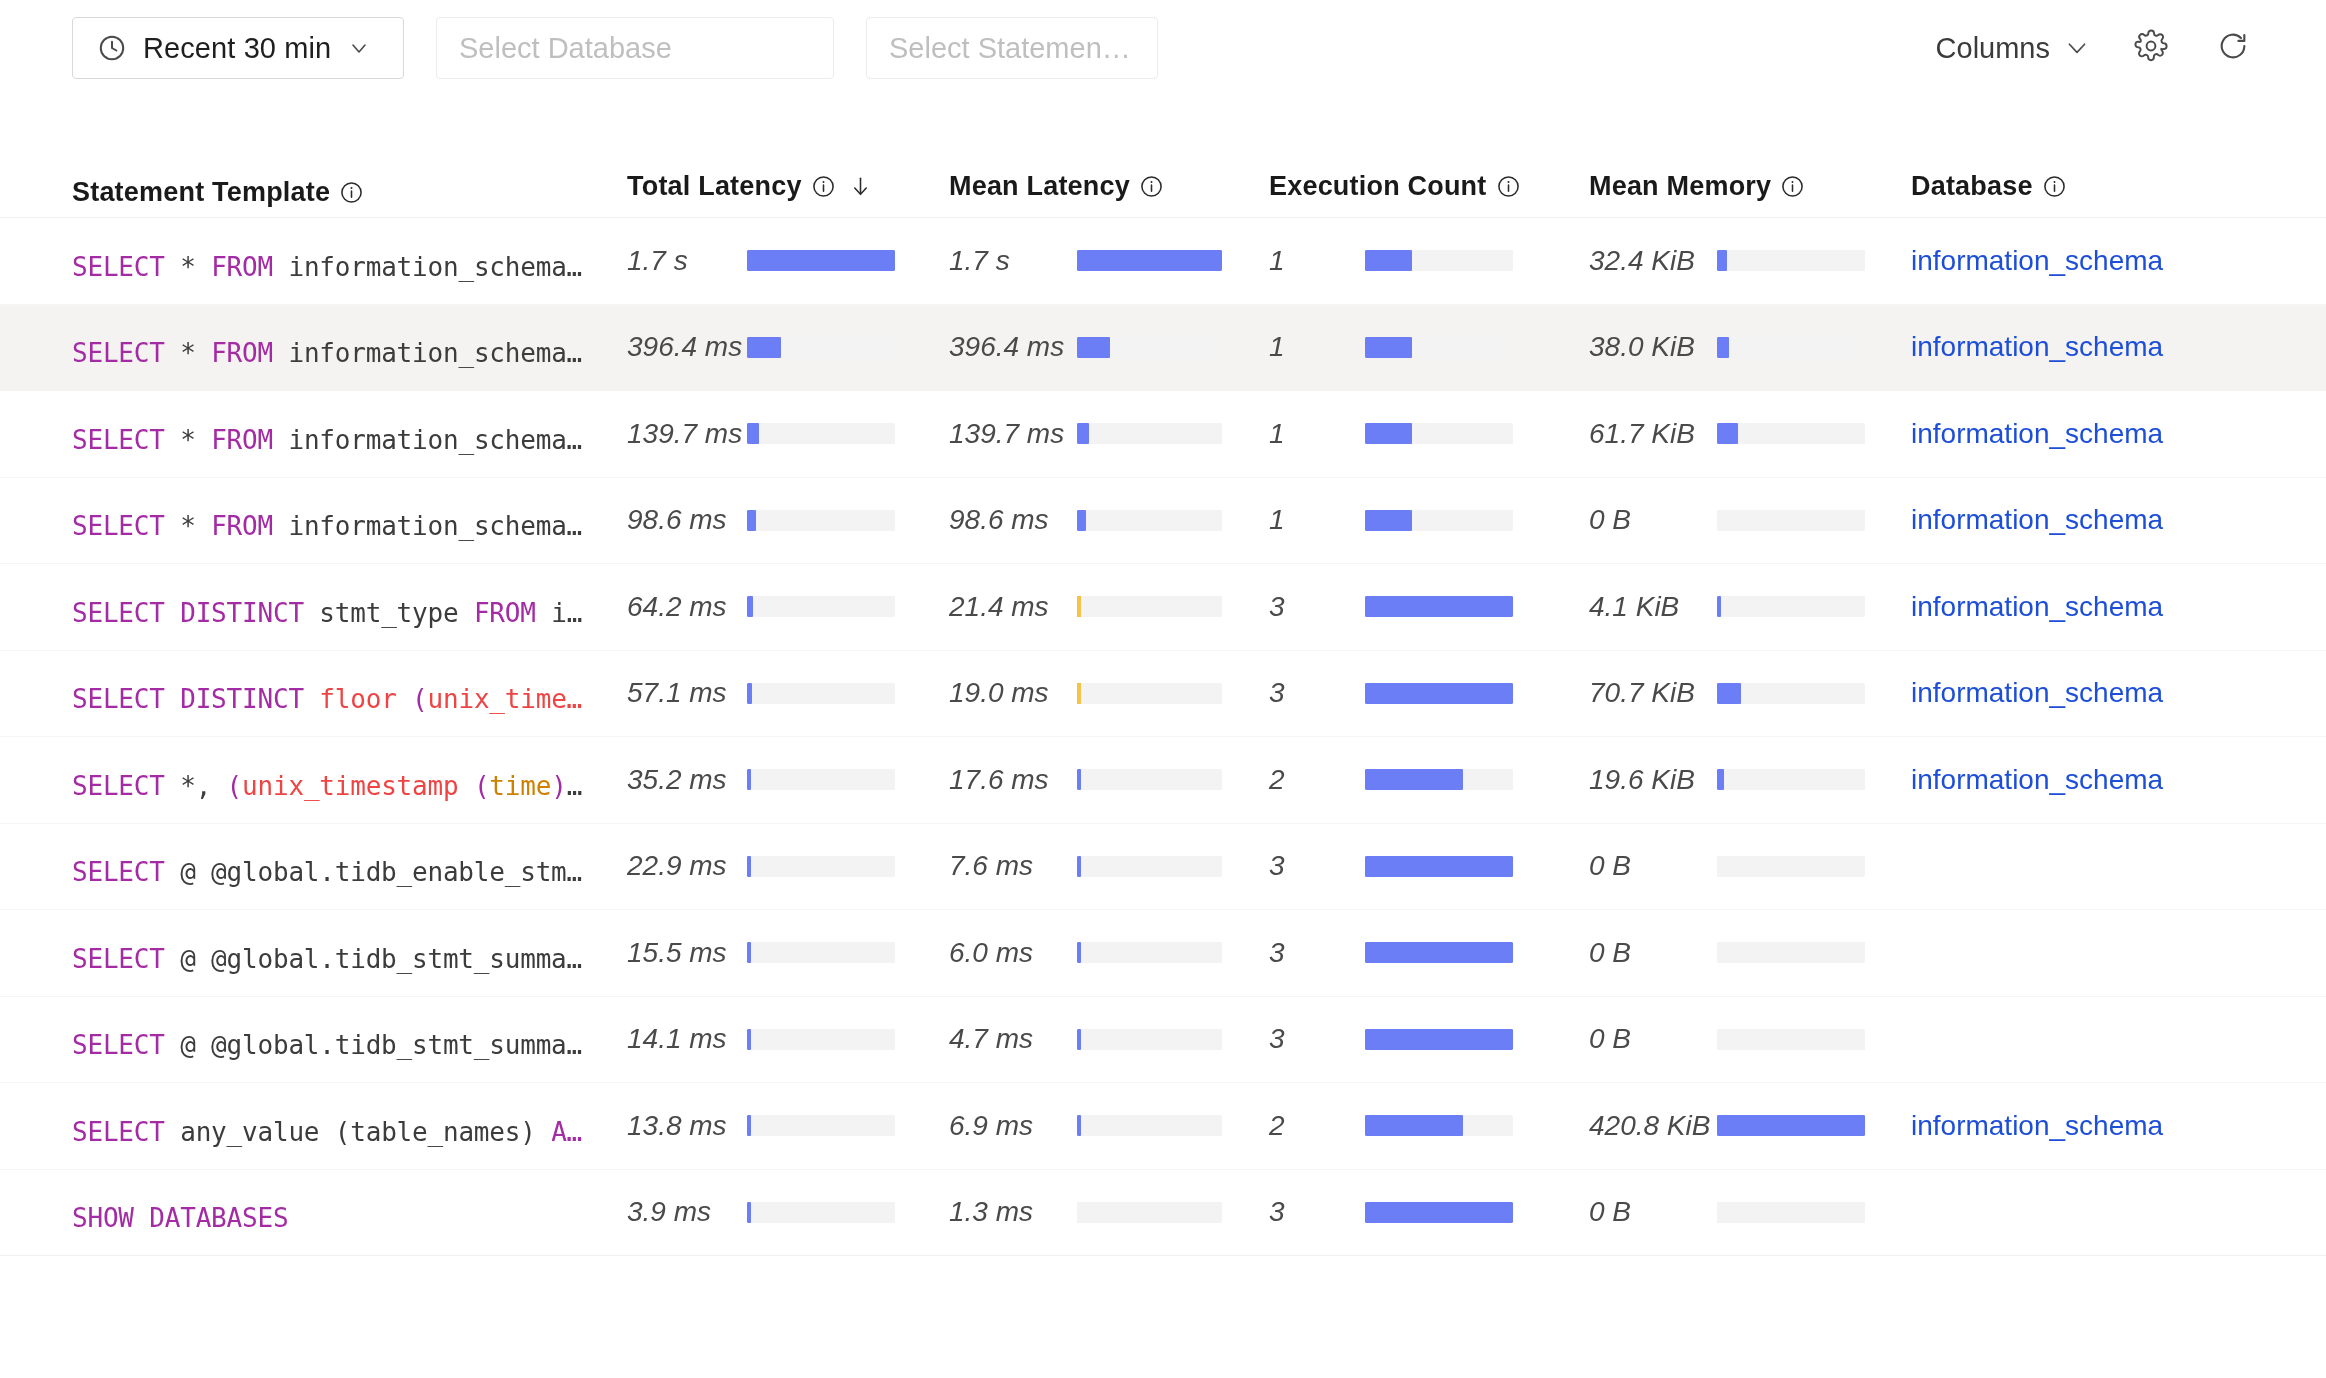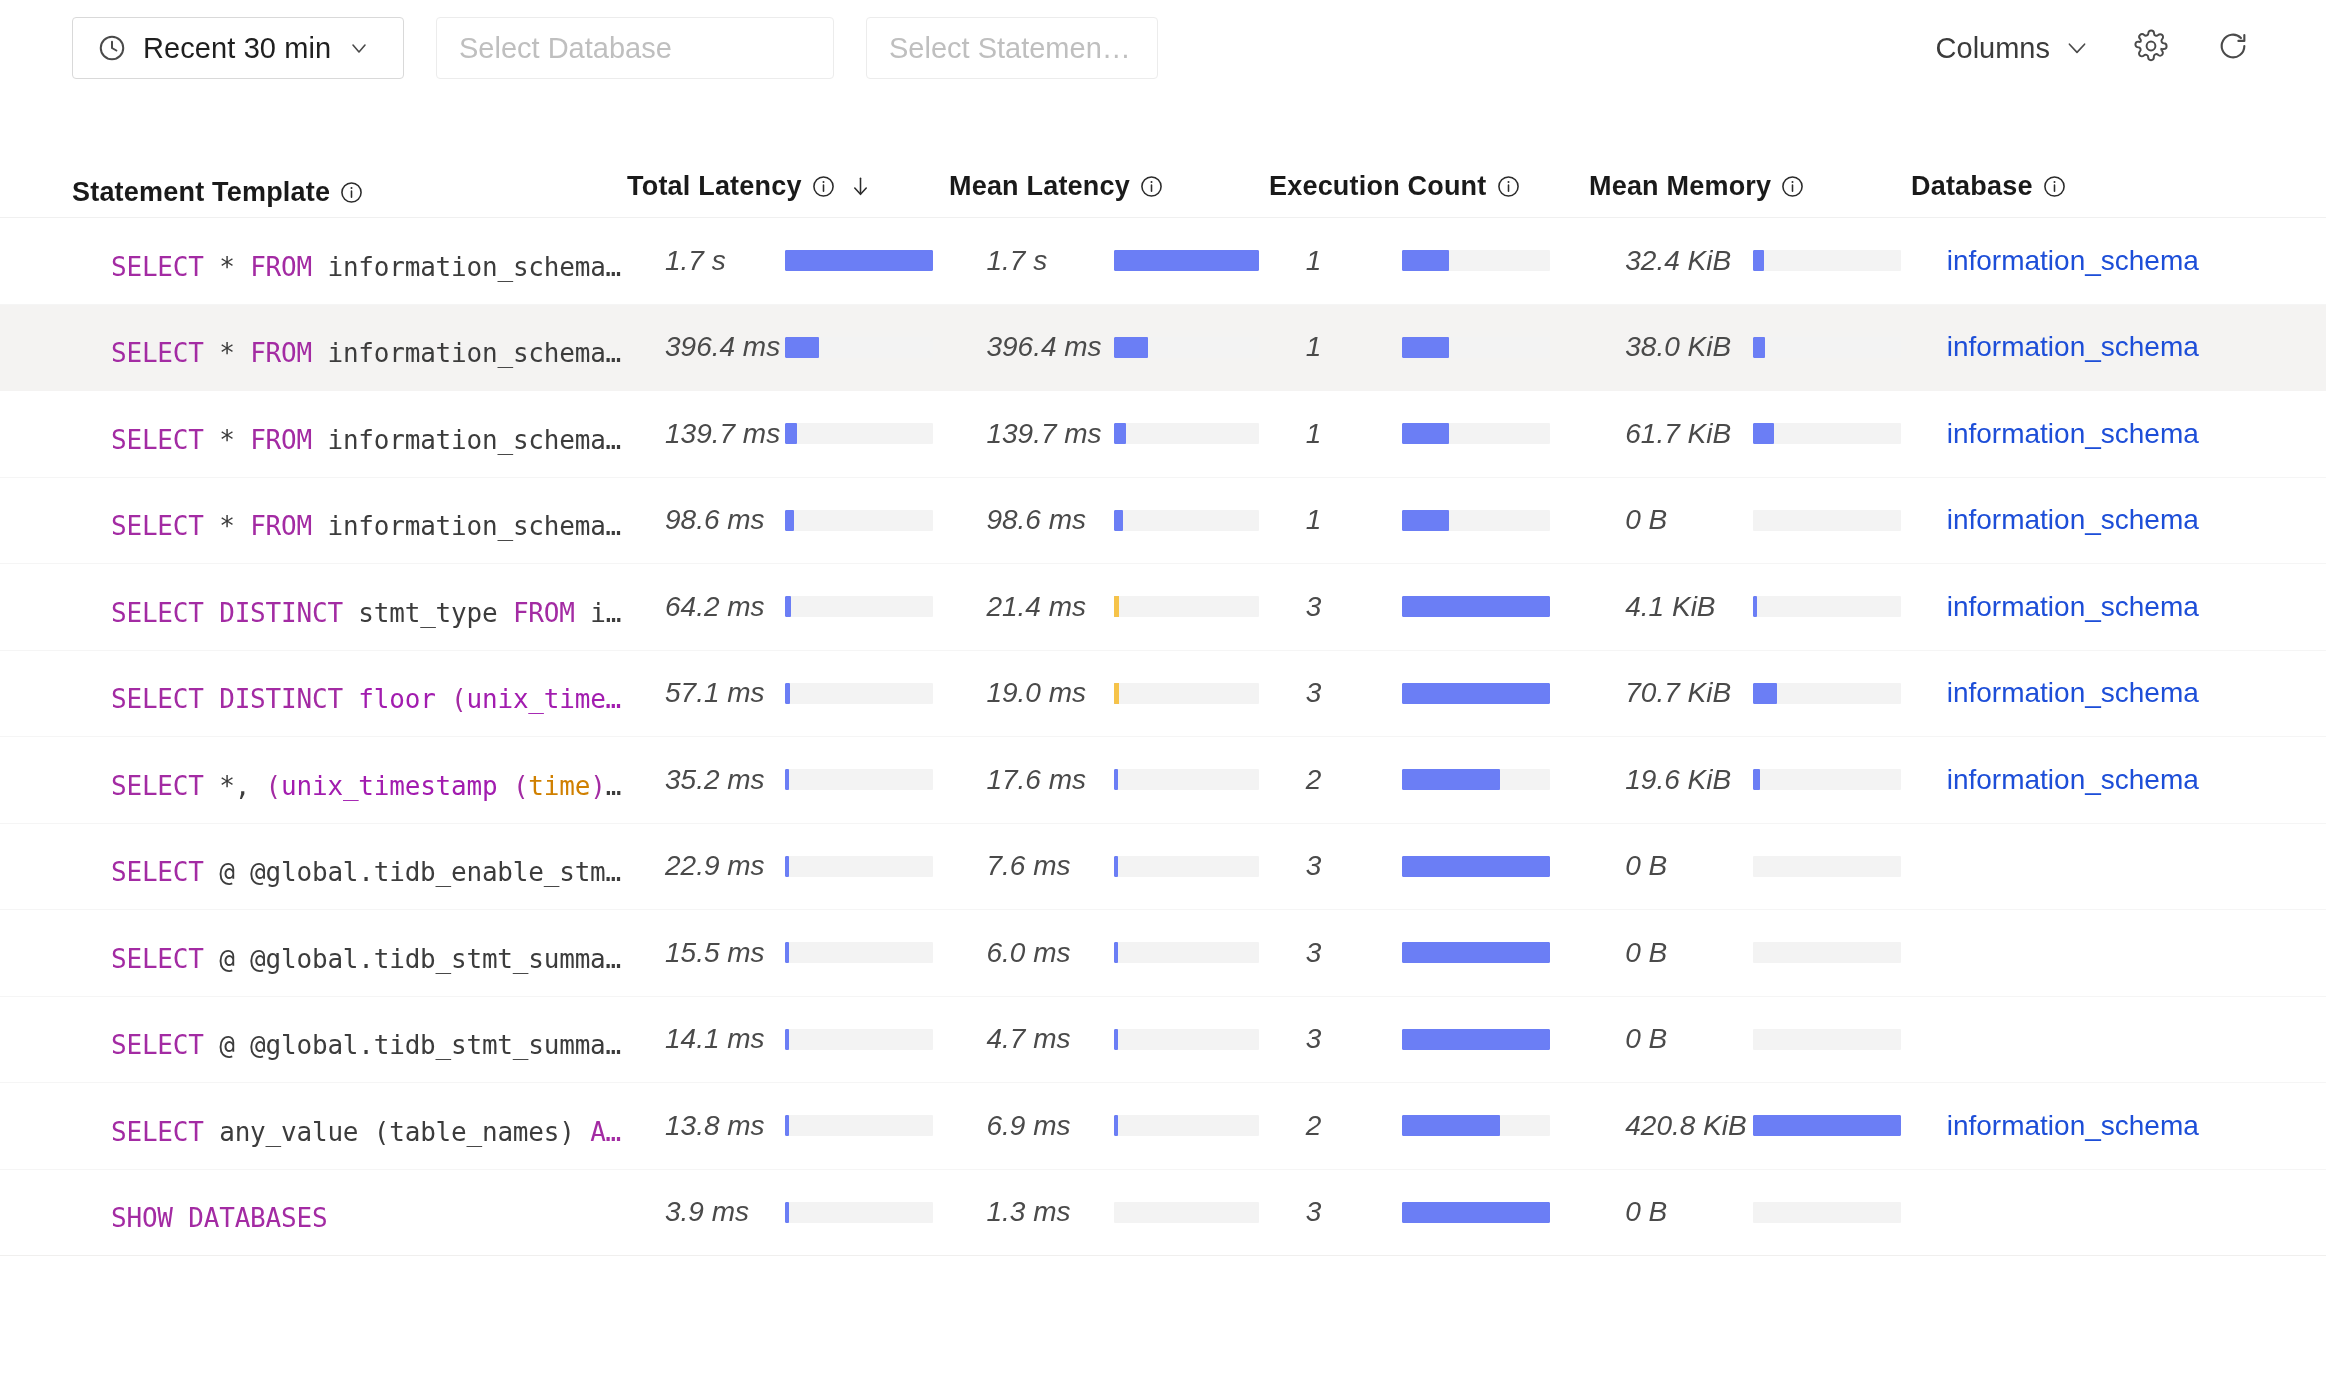--- a/index.html
+++ b/index.html
@@ -127,40 +127,40 @@
   .c-mean   { width: 320px; }
   .c-exec   { width: 320px; }
   .c-mem    { width: 322px; }
   .c-db     { width: 380px; }
 
   .tbody { }
 
   .row {
     display: flex;
     height: 86.5px;
-    padding: 0 0 0 111px;
+    padding: 0 0 0 72px;
     border-bottom: 1px solid #f5f5f5;
     background: #fff;
   }
   .row.alt { background: #f4f3f2; border-bottom-color: #f4f3f2; }
   .row:last-child { border-bottom: 1px solid #f0efee; }
 
   .cell { display: flex; align-items: center; }
 
   
   .sql {
     font-family: "DejaVu Sans Mono", "Liberation Mono", monospace;
     font-size: 26px;
     color: #3c3c3c;
     white-space: nowrap;
     overflow: hidden;
     letter-spacing: -0.2px;
   }
   .kw  { color: #a32ba3; }
-  .fn  { color: #a21caf; }
+  .fn  { color: #ef4444; }
   .punc{ color: #a32ba3; }
   .id  { color: #3c3c3c; }
   .col { color: #d08000; }
 
   
   .val {
     font-size: 28px;
     color: #4a4a4a;
     white-space: nowrap;
     font-style: italic;

